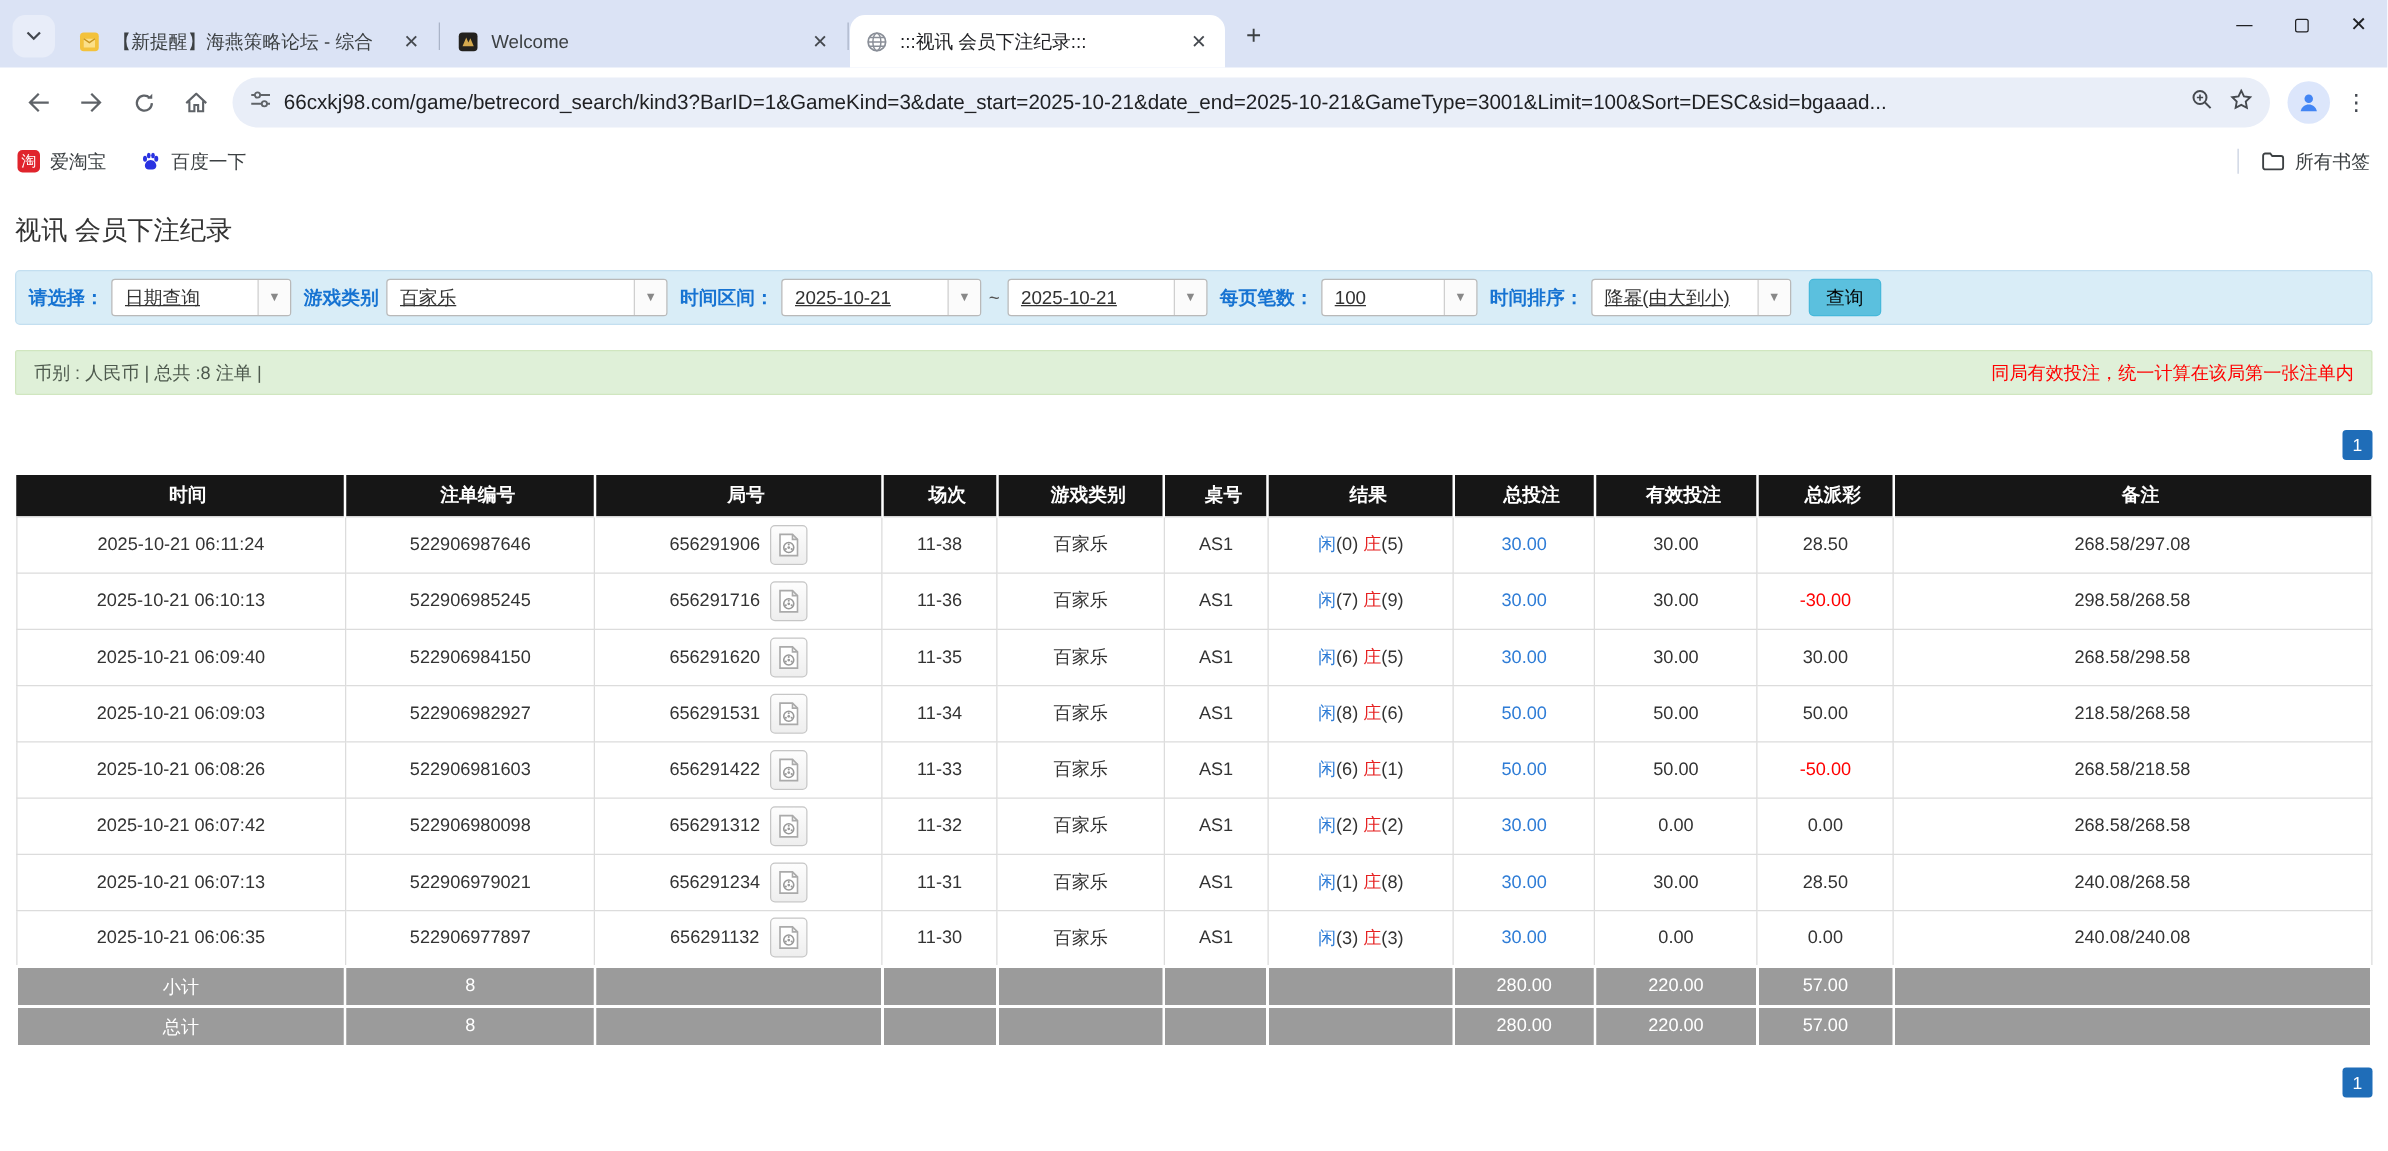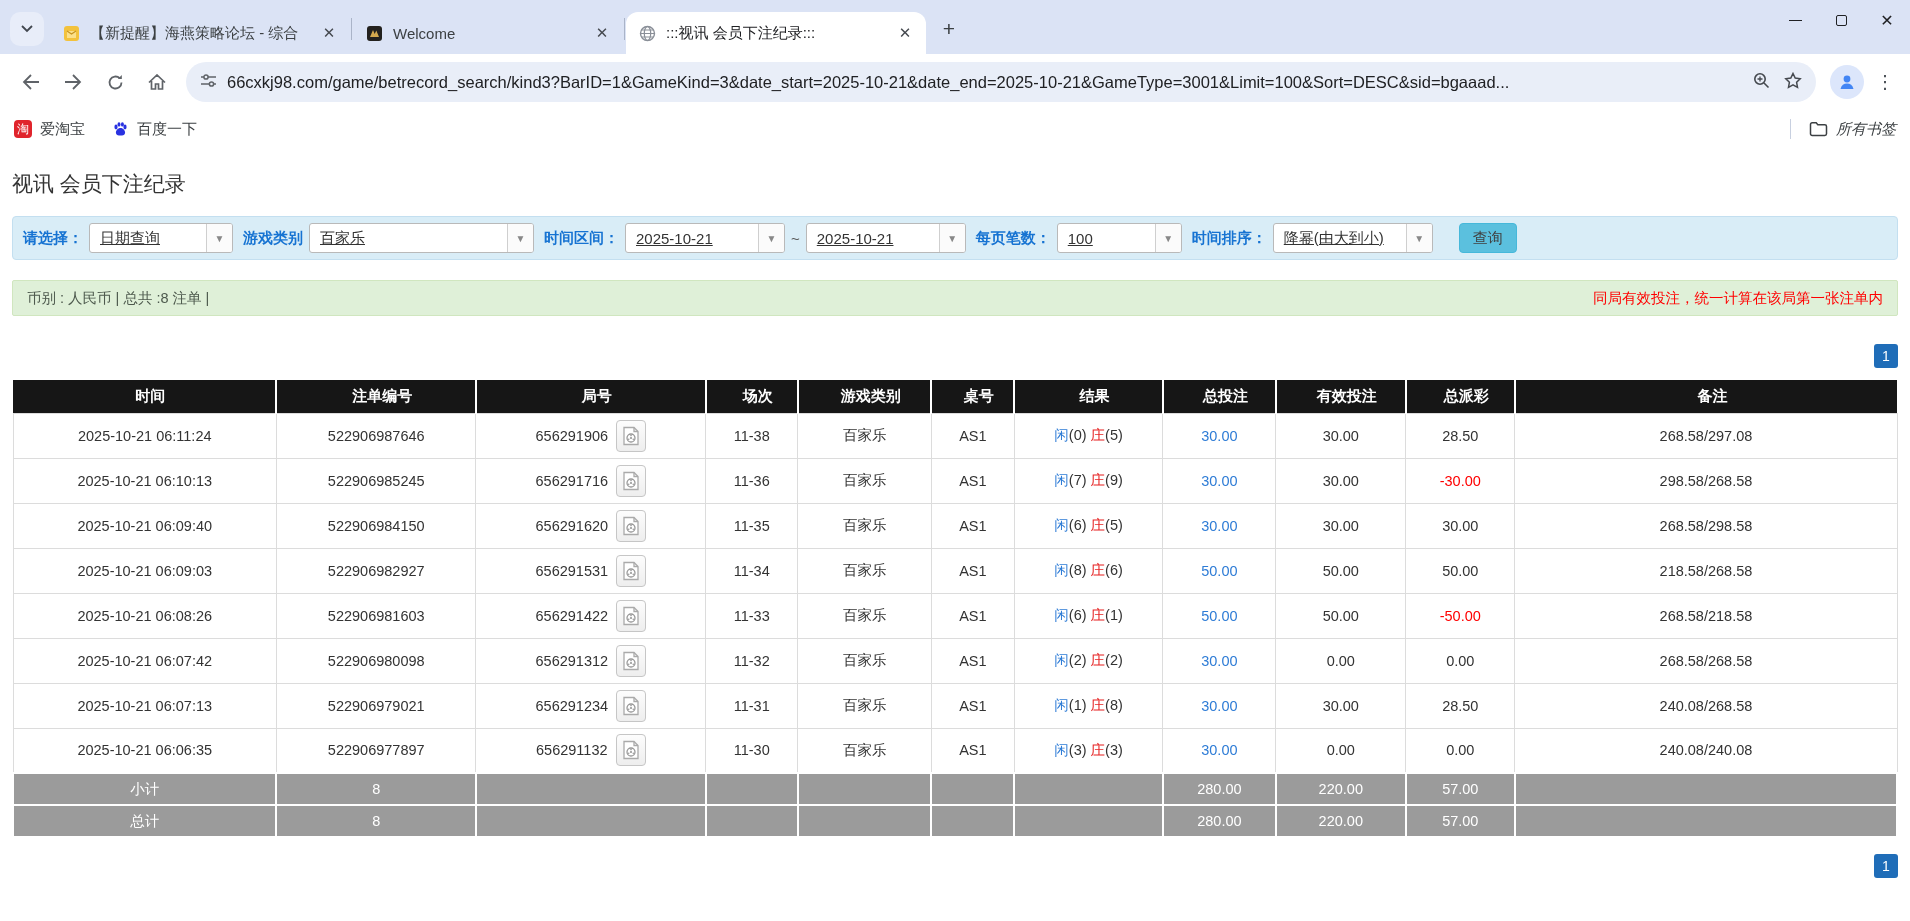--- a/index.html
+++ b/index.html
@@ -28,36 +28,36 @@
   .omnibox .site-icon { color:#5f6368; margin-right:10px; flex:0 0 auto; }
   .omnibox .url-text { flex:1; font-size:16.5px; color:#202124; white-space:nowrap; overflow:hidden; min-width:0; }
   .omni-icon { color:#45494f; margin-left:14px; flex:0 0 auto; cursor:pointer; }
   .avatar-btn { width:34px; height:34px; border-radius:50%; background:#dce6fb; display:flex; align-items:center; justify-content:center; margin:0 6px; cursor:pointer; }
   .menu-btn { width:30px; height:34px; display:flex; align-items:center; justify-content:center; color:#42474f; font-size:18px; letter-spacing:0; cursor:pointer; }
 
   .bookmarks-bar { height:38px; background:#fff; display:flex; align-items:center; padding:0 14px; }
   .bookmark { display:flex; align-items:center; margin-right:26px; font-size:15px; color:#3c4043; cursor:pointer; }
   .bookmark .b-icon { width:18px; height:18px; margin-right:8px; display:flex; align-items:center; justify-content:center; }
   .icon-taobao { width:18px; height:18px; background:#e0242c; border-radius:4px; color:#fff; font-size:12px; line-height:18px; text-align:center; }
-  .bm-right { margin-left:auto; display:flex; align-items:center;font-style:italic; }
+  .bm-right { margin-left:auto; display:flex; align-items:center; }
   .bm-sep { width:1px; height:20px; background:#c8d0e0; margin-right:18px; }
   .all-bookmarks { display:flex; align-items:center; font-size:15px; color:#3c4043; cursor:pointer; }
   .all-bookmarks svg { margin-right:8px; }
 
   
   .content { padding:16px 12px 0 12px; }
   .page-title { font-size:21px; color:#333; font-weight:400; margin:6px 0 0 0; }
 
   .filter-bar { margin-top:18px; height:44px; background:#d9edf7; border:1px solid #c3dff0; border-radius:4px; display:flex; align-items:center; padding:0 10px; }
   .f-label { color:#1673d2; font-weight:bold; font-size:15px; margin:0 6px 0 10px; white-space:nowrap; }
   .combo { background:#fff; border:1px solid #b9b9b9; border-radius:3px; height:30px; display:flex; align-items:stretch; overflow:hidden; cursor:pointer; }
   .combo-text { font-size:15px; color:#333; padding:0 10px; display:flex; align-items:center; flex:1; white-space:nowrap;text-decoration:underline; }
   .combo-arrow { width:26px; border-left:1px solid #cfcfcf; background:#fbfbfb; display:flex; align-items:center; justify-content:center; color:#888; font-size:10px; }
   .tilde { color:#555; font-size:15px; margin:0 6px; }
-  .search-btn { margin-left:26px; height:30px; padding:0 13px; background:#5bc0de; border:1px solid #46b8da; border-radius:4px; color:#404040; font-size:15px; cursor:pointer; }
+  .search-btn { margin-left:14px; height:30px; padding:0 13px; background:#5bc0de; border:1px solid #46b8da; border-radius:4px; color:#000000; font-size:15px; cursor:pointer; }
 
   .summary-bar { margin-top:20px; height:36px; background:#dff0d8; border:1px solid #d0e6bf; border-radius:2px; display:flex; align-items:center; padding:0 14px;gap:16px; }
   .summary-left { font-size:14.5px; color:#4d594d; }
   .summary-right { margin-left:auto; font-size:14.5px; color:#ff0000; }
 
   .pag-row { display:flex; justify-content:flex-end; }
   .pag-top { margin-top:28px; }
   .pag-bottom { margin-top:16px; }
   .page-box { min-width:24px; height:24px; background:#1f6db8; color:#fff; font-size:14px; display:flex; align-items:center; justify-content:center; border-radius:3px; cursor:pointer; }
 
@@ -86,21 +86,21 @@
       <svg width="17" height="17" viewBox="0 0 17 17">
           <rect x="1" y="1" width="15" height="15" rx="3" fill="#f3c23c"></rect>
           <path d="M4 6h9v7H4z" fill="#fbe08a"></path>
           <path d="M4 6l4.5 3L13 6" fill="none" stroke="#c79420" stroke-width="1.2"></path>
         </svg>
     </span>
     <span class="t-title">【新提醒】海燕策略论坛 - 综合</span>
     <span class="t-close">✕</span>
   </div>
   <div class="tab-divider"></div>
-  <div class="tab" style="width:270px">
+  <div class="tab" style="width:324px">
     <span class="favicon">
       <svg width="17" height="17" viewBox="0 0 17 17">
           <rect x="1" y="1" width="15" height="15" rx="3" fill="#23211e"></rect>
           <path d="M4 12l3-7 1.7 4 1.6-3.4 2.7 6.4z" fill="#d4a94e"></path>
         </svg>
     </span>
     <span class="t-title">Welcome</span>
     <span class="t-close">✕</span>
   </div>
   <div class="tab-divider"></div>

